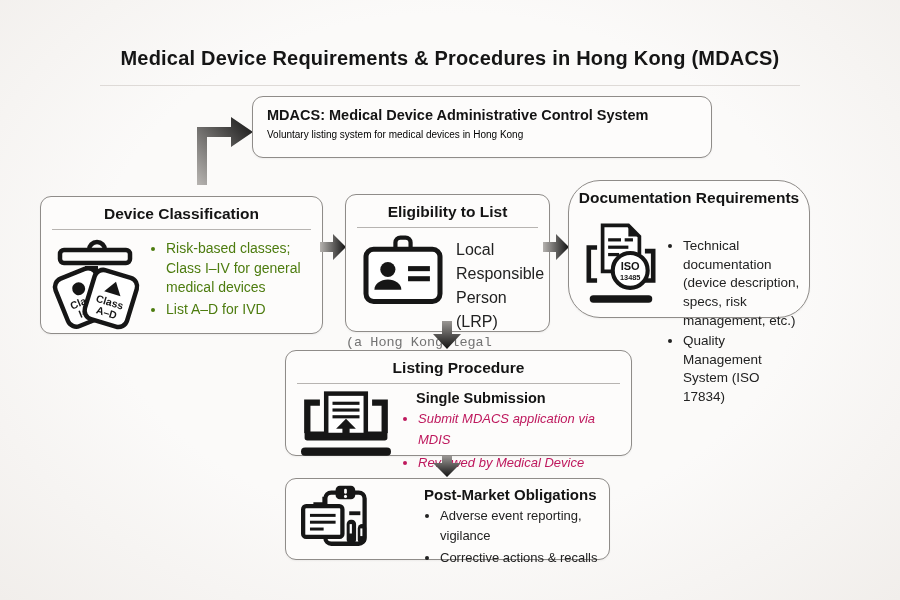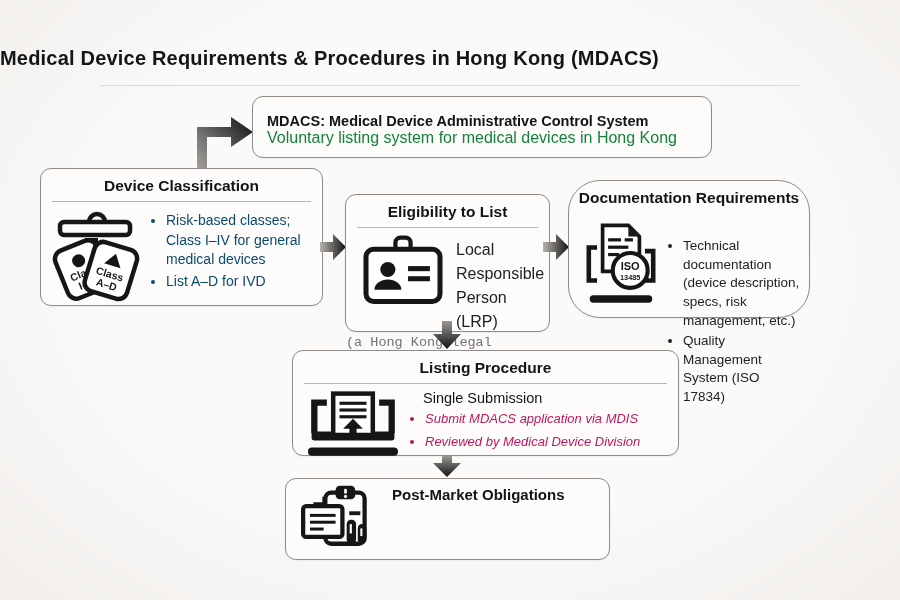--- a/index.html
+++ b/index.html
@@ -1,60 +1,60 @@
 <!DOCTYPE html>
 <html><head>
 <meta charset="utf-8">
 <style>
   * { margin:0; padding:0; box-sizing:border-box; }
   html,body { width:900px; height:600px; }
   body { font-family:"Liberation Sans", sans-serif; color:#1d1d1d; }
   .canvas { position:relative; width:900px; height:600px; overflow:hidden;
             background:radial-gradient(ellipse at 50% 45%, #fbfaf9 55%, #f1eeeb 100%); }
 
-  .title { position:absolute; left:0; right:0; top:47px; 
+  .title { position:absolute; left:0; right:0; top:47px; text-align:center;
            font-size:20px; font-weight:700; letter-spacing:.2px; color:#151515; }
   .title-rule { position:absolute; left:100px; right:100px; top:85px; height:1px; background:#dedad7; }
 
   .box { position:absolute; background:#fdfcfb; border:1.3px solid #8f8c89;
          border-radius:11px; box-shadow:0 1px 2px rgba(0,0,0,.05); }
 
-  .mdacs-box { left:252px; top:96px; width:460px; height:62px; padding:16px 14px; }
+  .mdacs-box { left:252px; top:96px; width:460px; height:62px; padding:10px 14px; }
   .mdacs-heading { font-size:14.5px; font-weight:700; color:#141414; }
-  .mdacs-sub { font-size:16px; color:#15803d; }
+  .mdacs-sub { font-size:10px; color:#000000; margin-top:6px; }
 
   .box-title { font-size:15.5px; font-weight:700; text-align:center; padding:8px 4px 6px; color:#141414; }
   .rule { height:0; border-bottom:1px solid #b7b4b1; margin:0 11px; }
 
-  .cls-box { left:40px; top:168px; width:283px; height:138px; }
+  .cls-box { left:40px; top:196px; width:283px; height:138px; }
   .cls-body { display:flex; padding:5px 8px 0 4px; }
   .tags-icon { width:104px; height:100px; flex:none; }
-  .cls-body ul { margin-top:4px; padding-left:17px; font-size:14px; line-height:1.4; color:#0c4a6e; }
+  .cls-body ul { margin-top:4px; padding-left:17px; font-size:14px; line-height:1.4; color:#4d7c0f; }
   li + li { margin-top:2px; }
 
   .elig-box { left:345px; top:194px; width:205px; height:138px; }
   .elig-body { display:flex; align-items:flex-start; padding:7px 4px 0 14px; }
   .idcard-icon { width:86px; height:74px; flex:none; }
   .elig-text { font-size:16px; line-height:1.5; margin-left:10px; margin-top:3px; max-width:100px; color:#222; }
   .elig-note { text-align:left; font-size:13.5px; margin-top:1px; color:#737373;font-family:Liberation Mono, monospace; }
 
   .doc-box { left:568px; top:180px; width:242px; height:138px;border-radius:32px; }
   .doc-body { display:flex; padding:2px 4px 0 6px; }
   .isodoc-icon { width:92px; height:98px; flex:none; }
   .doc-body ul { margin-top:22px; padding-left:16px; font-size:13.5px; line-height:1.38; width:188px; color:#222; }
 
-  .listing-box { left:292px; top:350px; width:387px; height:106px; }
+  .listing-box { left:285px; top:350px; width:347px; height:106px; }
   .listing-body { display:flex; padding:4px 4px 0 10px; }
   .laptop-icon { width:100px; height:72px; flex:none; margin-top:2px; }
   .listing-col { margin-left:6px; }
-  .listing-sub { font-size:14.5px; font-weight:400; margin:2px 0 3px 14px; color:#141414; }
+  .listing-sub { font-size:14.5px; font-weight:700; margin:2px 0 3px 14px; color:#141414; }
   .listing-col ul { padding-left:16px; font-size:13px; line-height:1.6; color:#be185d;font-style:italic; }
 
   .pm-box { left:285px; top:478px; width:325px; height:82px; }
-  .pm-body { display:flex; padding:5px 4px 0 10px; }
+  .pm-body { display:flex; padding:5px 4px 0 10px;gap:32px; }
   .clipboard-icon { width:86px; height:70px; flex:none; }
   .pm-col { margin-left:10px; }
   .pm-title { font-size:15px; font-weight:700; margin:2px 0 3px; color:#141414; }
   .pm-col ul { padding-left:16px; font-size:13px; line-height:1.55; color:#222; }
 
   .arrow { position:absolute; }
 </style>
 </head>
 <body>
 
@@ -226,17 +226,21 @@
         <rect x="14" y="35" width="30" height="3.5" fill="#161616"></rect>
         <rect x="14" y="43" width="30" height="3.5" fill="#161616"></rect>
         <rect x="14" y="51" width="16" height="3.5" fill="#161616"></rect>
         <rect x="57" y="42" width="11" height="28" rx="5" fill="#161616"></rect>
         <rect x="70" y="47" width="10" height="23" rx="5" fill="#161616"></rect>
         <rect x="60.5" y="47" width="2.6" height="11" fill="#ffffff"></rect>
         <rect x="73" y="52" width="2.4" height="9" fill="#ffffff"></rect>
       </svg>
       <div class="pm-col">
         <div class="pm-title">Post-Market Obligations</div>
+        <ul>
+          <li>Adverse event reporting, vigilance</li>
+          <li>Corrective actions &amp; recalls</li>
+        </ul>
       </div>
     </div>
   </div>
 
 </div>
 
 </body></html>

